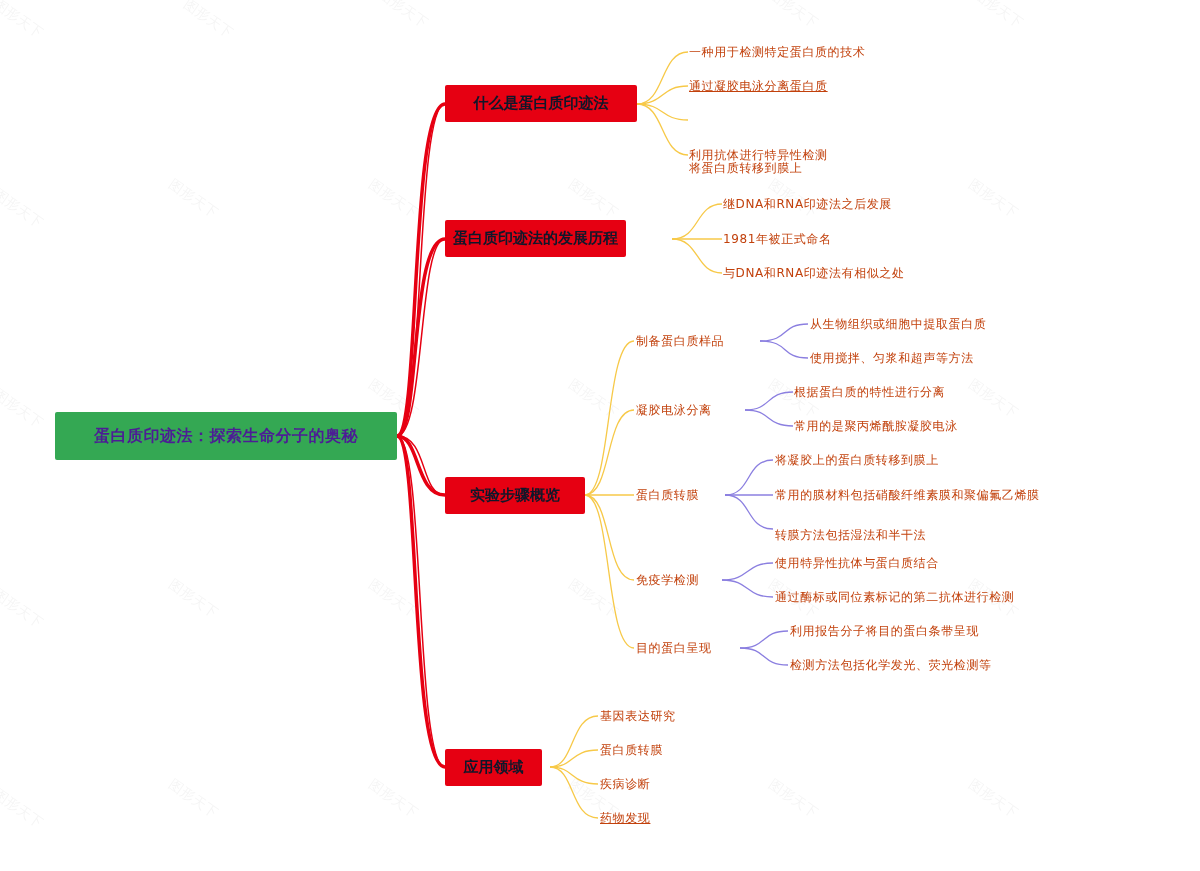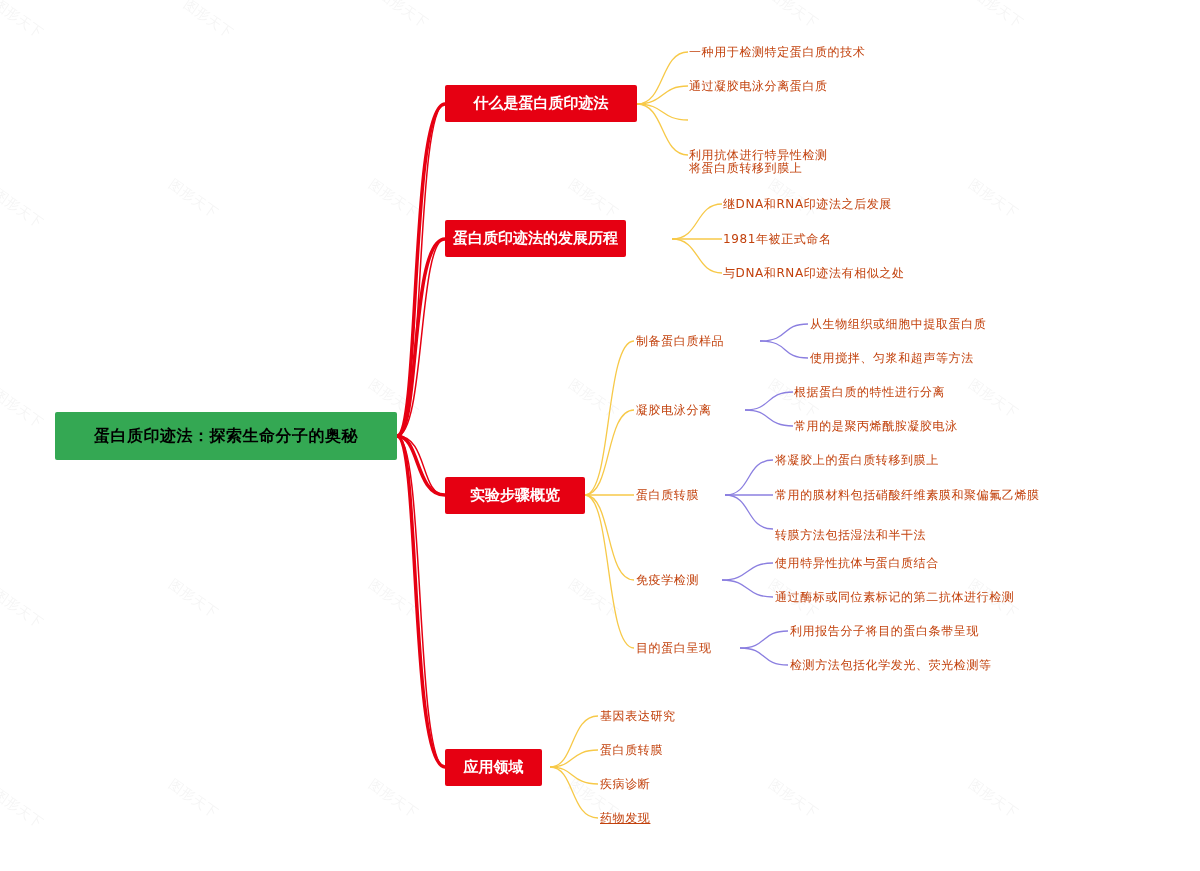--- a/index.html
+++ b/index.html
@@ -1,26 +1,26 @@
 <!DOCTYPE html>
 <html><head>
 <meta charset="utf-8">
 <style>
   html, body { margin: 0; padding: 0; background: #ffffff; }
   body { width: 1200px; height: 871px; position: relative; overflow: hidden;
          font-family: "DejaVu Sans", "Liberation Sans", sans-serif; }
   #links { position: absolute; left: 0; top: 0; width: 1200px; height: 871px; }
   .root {
     position: absolute; left: 55px; top: 412px; width: 342px; height: 48px;
-    background: #34a853; color: #000000; border-radius: 2px;
+    background: #34a853; color: #4c1d95; border-radius: 2px;
     font-size: 16px; font-weight: bold; display: flex; align-items: center; justify-content: center;
     letter-spacing: 0.5px;
   }
   .main {
-    position: absolute; height: 37px; background: #e60012; color: #ffffff; border-radius: 2px;
+    position: absolute; height: 37px; background: #e60012; color: #0f172a; border-radius: 2px;
     font-size: 15px; font-weight: bold; display: flex; align-items: center; justify-content: center;
   }
   .leaf {
     position: absolute; font-size: 12px; color: #c2410c; white-space: nowrap; line-height: 20px;
     letter-spacing: 0.6px;
   }
   .wm {
     position: absolute; font-size: 14px; color: rgba(0,0,0,0.045); transform: rotate(35deg);
     white-space: nowrap; pointer-events: none;
   }
@@ -109,21 +109,21 @@
 </svg>
 
 <div class="root">蛋白质印迹法：探索生命分子的奥秘</div>
 
 <div class="main" style="left:445px;top:85px;width:192px;">什么是蛋白质印迹法</div>
 <div class="main" style="left:445px;top:220px;width:181px;">蛋白质印迹法的发展历程</div>
 <div class="main" style="left:445px;top:477px;width:140px;">实验步骤概览</div>
 <div class="main" style="left:445px;top:749px;width:97px;">应用领域</div>
 
 <div class="leaf" style="left:689px;top:42px;">一种用于检测特定蛋白质的技术</div>
-<div class="leaf" style="left:689px;top:76px;">通过凝胶电泳分离蛋白质</div>
+<div class="leaf" style="left:689px;top:76px;text-decoration:underline;">通过凝胶电泳分离蛋白质</div>
 <div class="leaf" style="left:689px;top:110px;margin-top:48px;">将蛋白质转移到膜上</div>
 <div class="leaf" style="left:689px;top:145px;">利用抗体进行特异性检测</div>
 
 <div class="leaf" style="left:723px;top:194px;">继DNA和RNA印迹法之后发展</div>
 <div class="leaf" style="left:723px;top:229px;">1981年被正式命名</div>
 <div class="leaf" style="left:723px;top:263px;">与DNA和RNA印迹法有相似之处</div>
 
 <div class="leaf" style="left:636px;top:331px;">制备蛋白质样品</div>
 <div class="leaf" style="left:636px;top:400px;">凝胶电泳分离</div>
 <div class="leaf" style="left:636px;top:485px;">蛋白质转膜</div>

